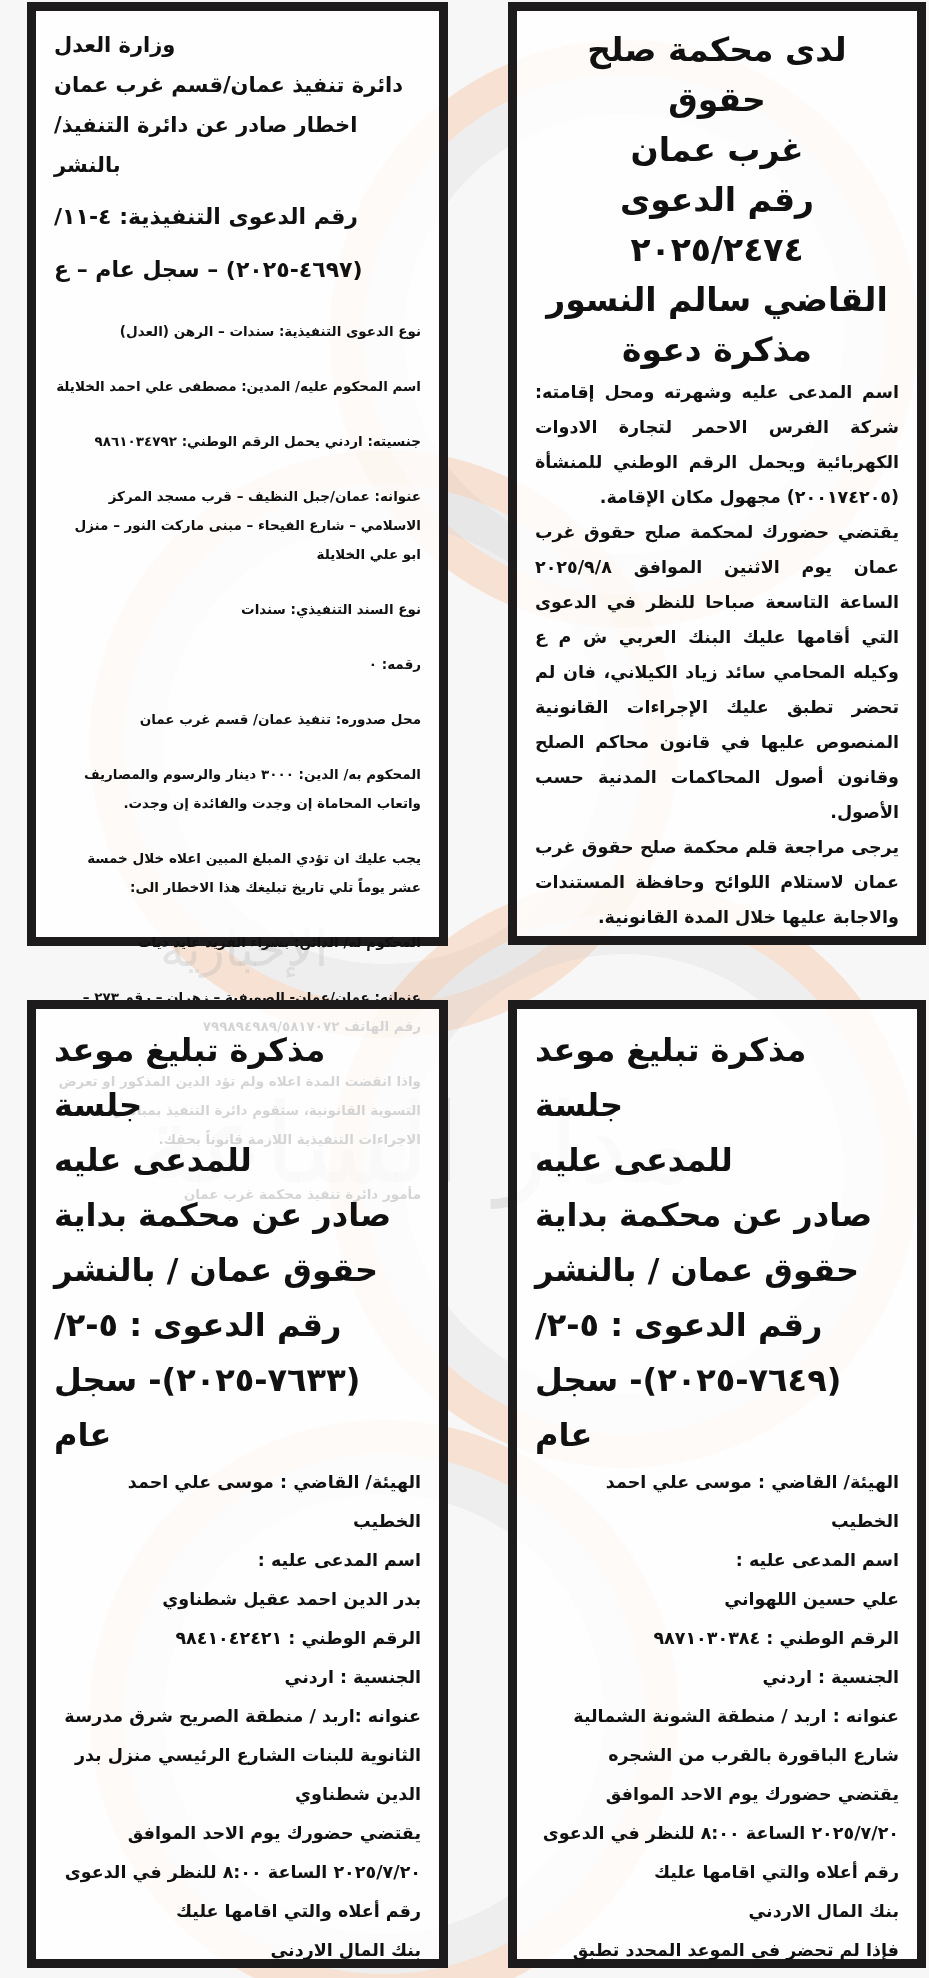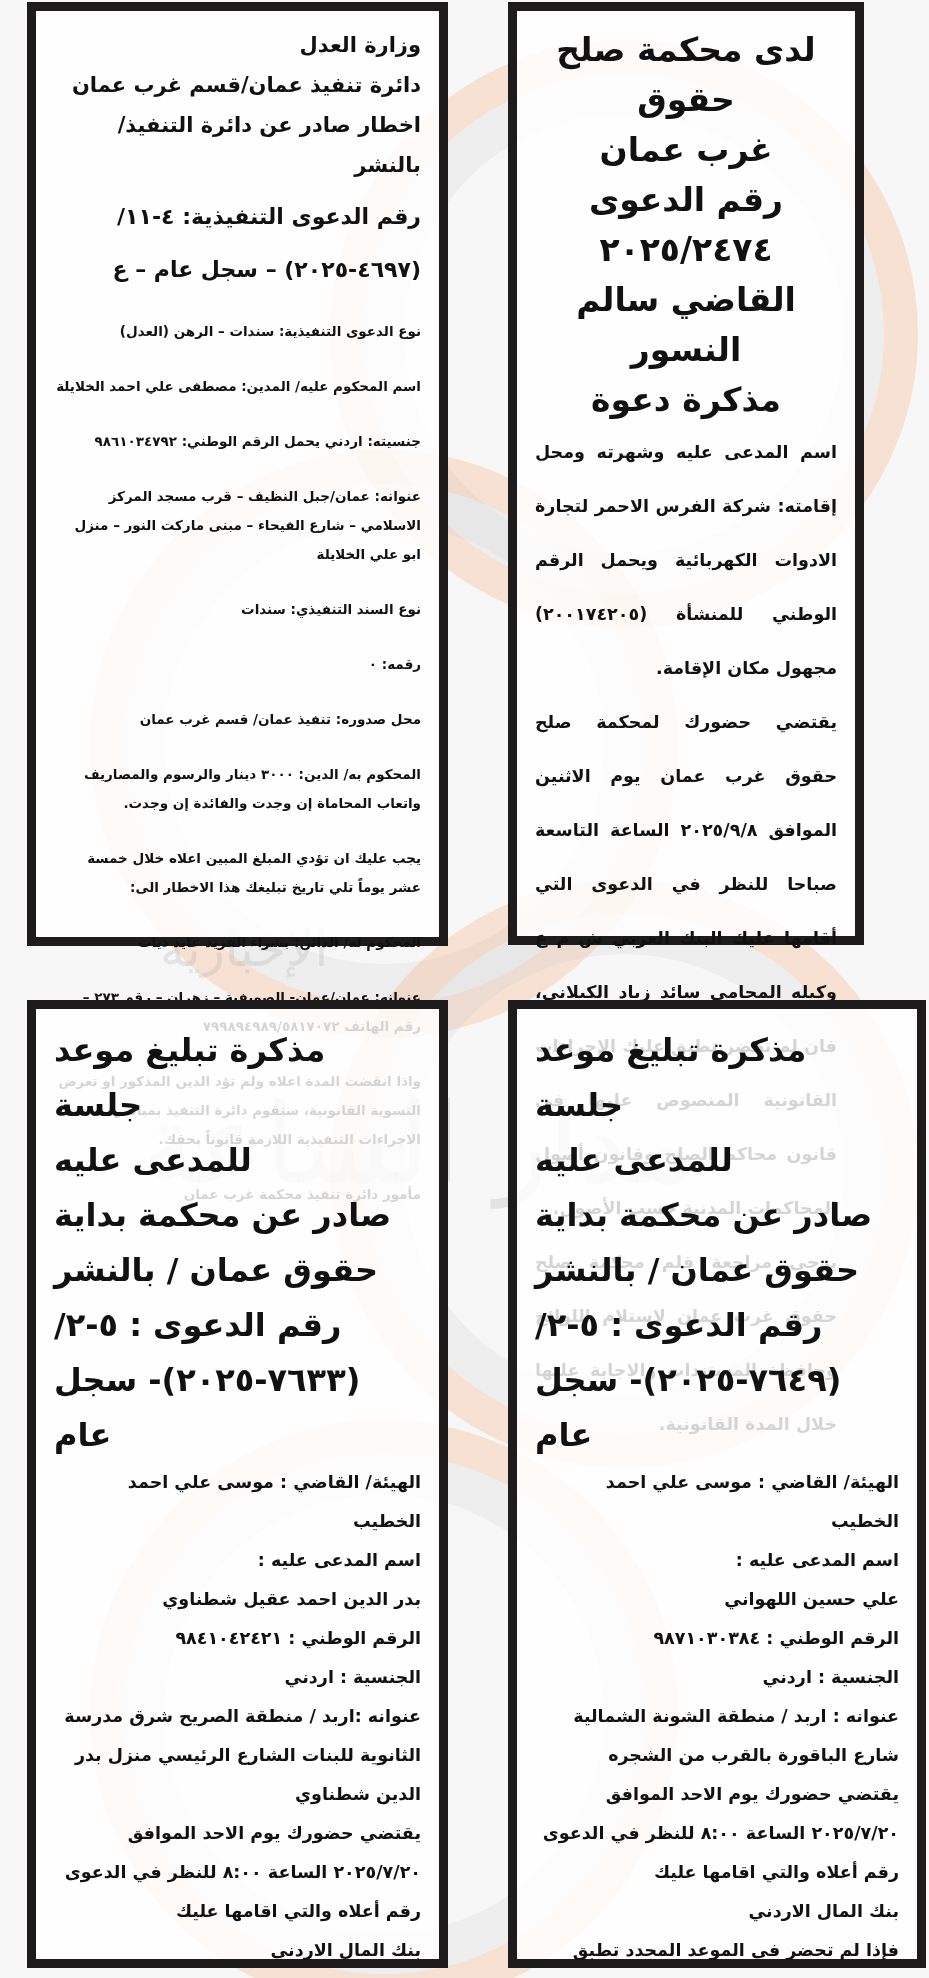--- a/index.html
+++ b/index.html
@@ -19,31 +19,31 @@
     position:absolute; color:rgba(160,160,160,0.22);
     font-weight:normal; font-size:110px; pointer-events:none;
   }
   .box {
     position:absolute; box-sizing:border-box;
     border:9px solid #1e1b1c; background:rgba(255,255,255,0.82);
     direction:rtl; text-align:right;
     padding:14px 18px 10px 18px;
   }
   #box-tl { left:27px; top:2px; width:421px; height:944px; }
-  #box-tr { left:508px; top:2px; width:356px; height:943px; }
+  #box-tr { left:508px; top:2px; width:418px; height:943px; }
   #box-bl { left:27px; top:1000px; width:421px; height:968px; }
   #box-br { left:508px; top:1000px; width:418px; height:968px; }
 
-  .h-center { text-align:right; font-weight:bold; }
+  .h-center { text-align:left; font-weight:bold; }
   .tl-title1 { font-size:21px; line-height:40px; }
   .tl-title2 { font-size:22px; line-height:42px;margin-top:11px; }
   .tl-small { font-size:13.5px; line-height:29px; font-weight:bold;margin-top:26px; }
 
   .tr-title { font-size:33px; line-height:50px; font-weight:bold; text-align:center; }
-  .tr-body { font-size:17.5px; line-height:54px; font-weight:bold; text-align:justify; }
+  .tr-body { font-size:17.5px; line-height:35px; font-weight:bold; text-align:justify; }
 
   .b-title { font-size:32px; line-height:55px; font-weight:bold; text-align:left; }
   .b-body { font-size:17.5px; line-height:39px; font-weight:bold; }
 </style>
 </head>
 <body>
 
 <div class="wm wm-clock" style="left:330px; top:40px;"></div>
 <div class="wm wm-clock" style="left:90px; top:450px;"></div>
 <div class="wm wm-clock" style="left:330px; top:880px;"></div>

